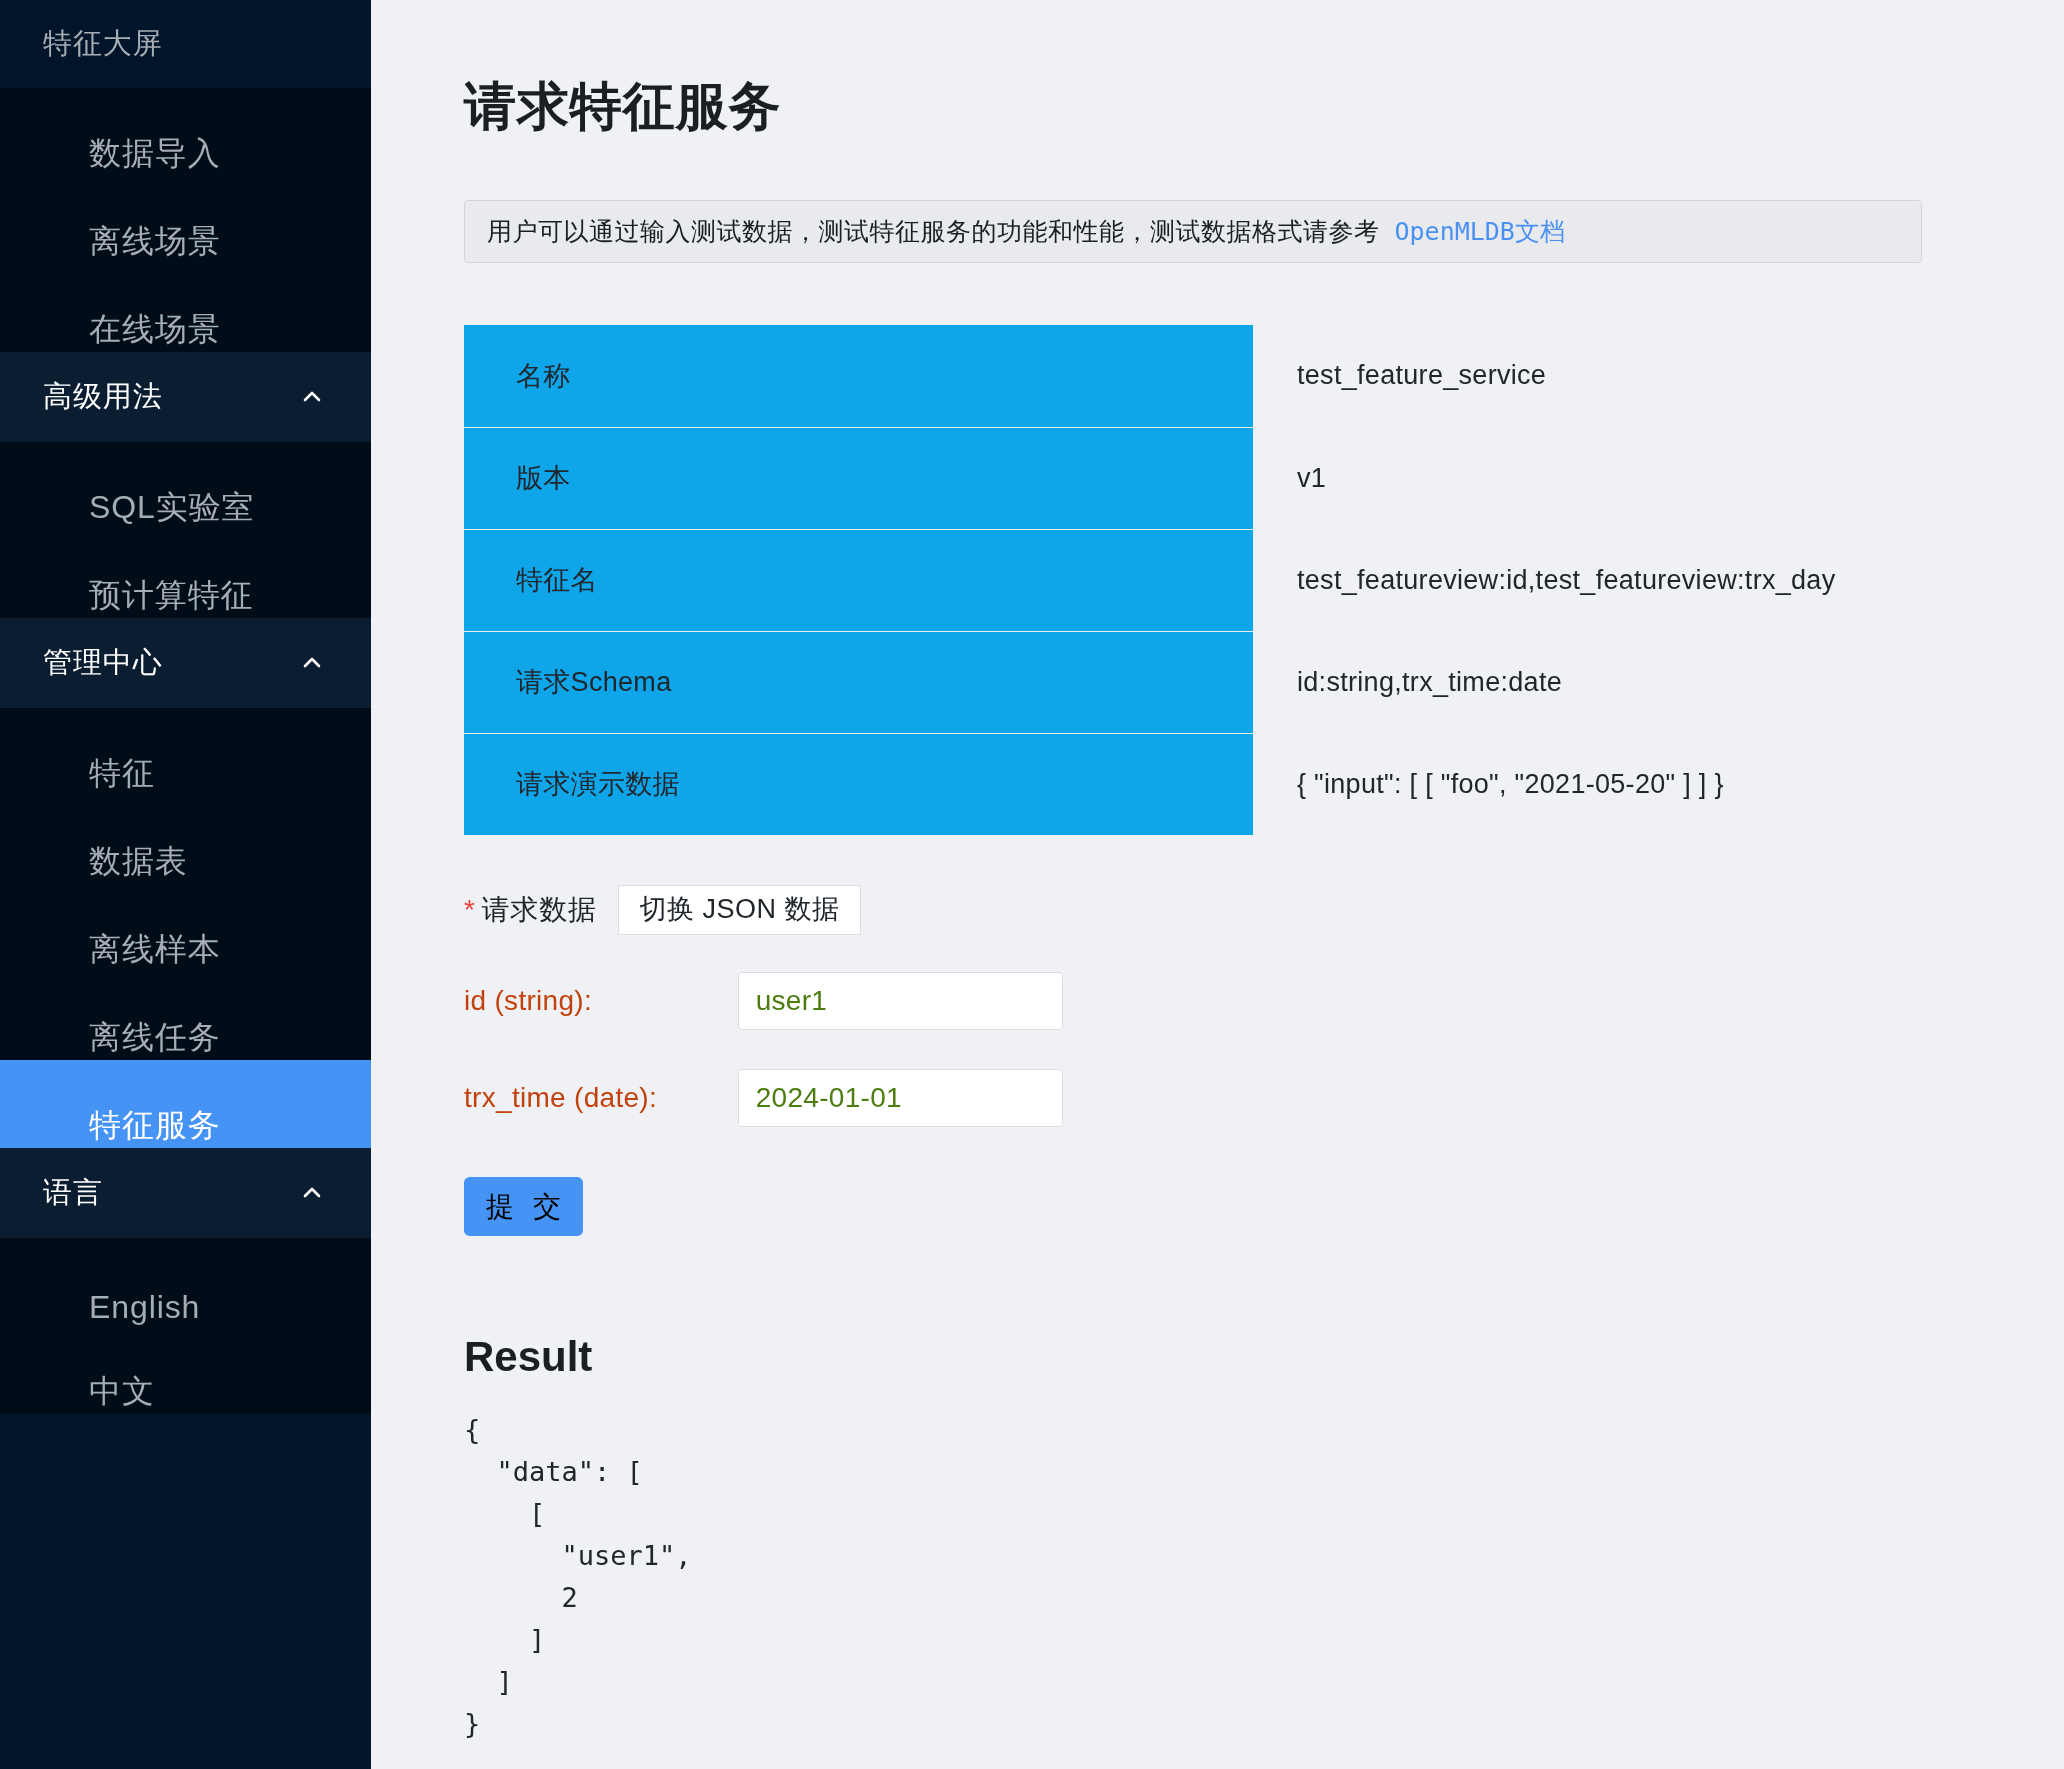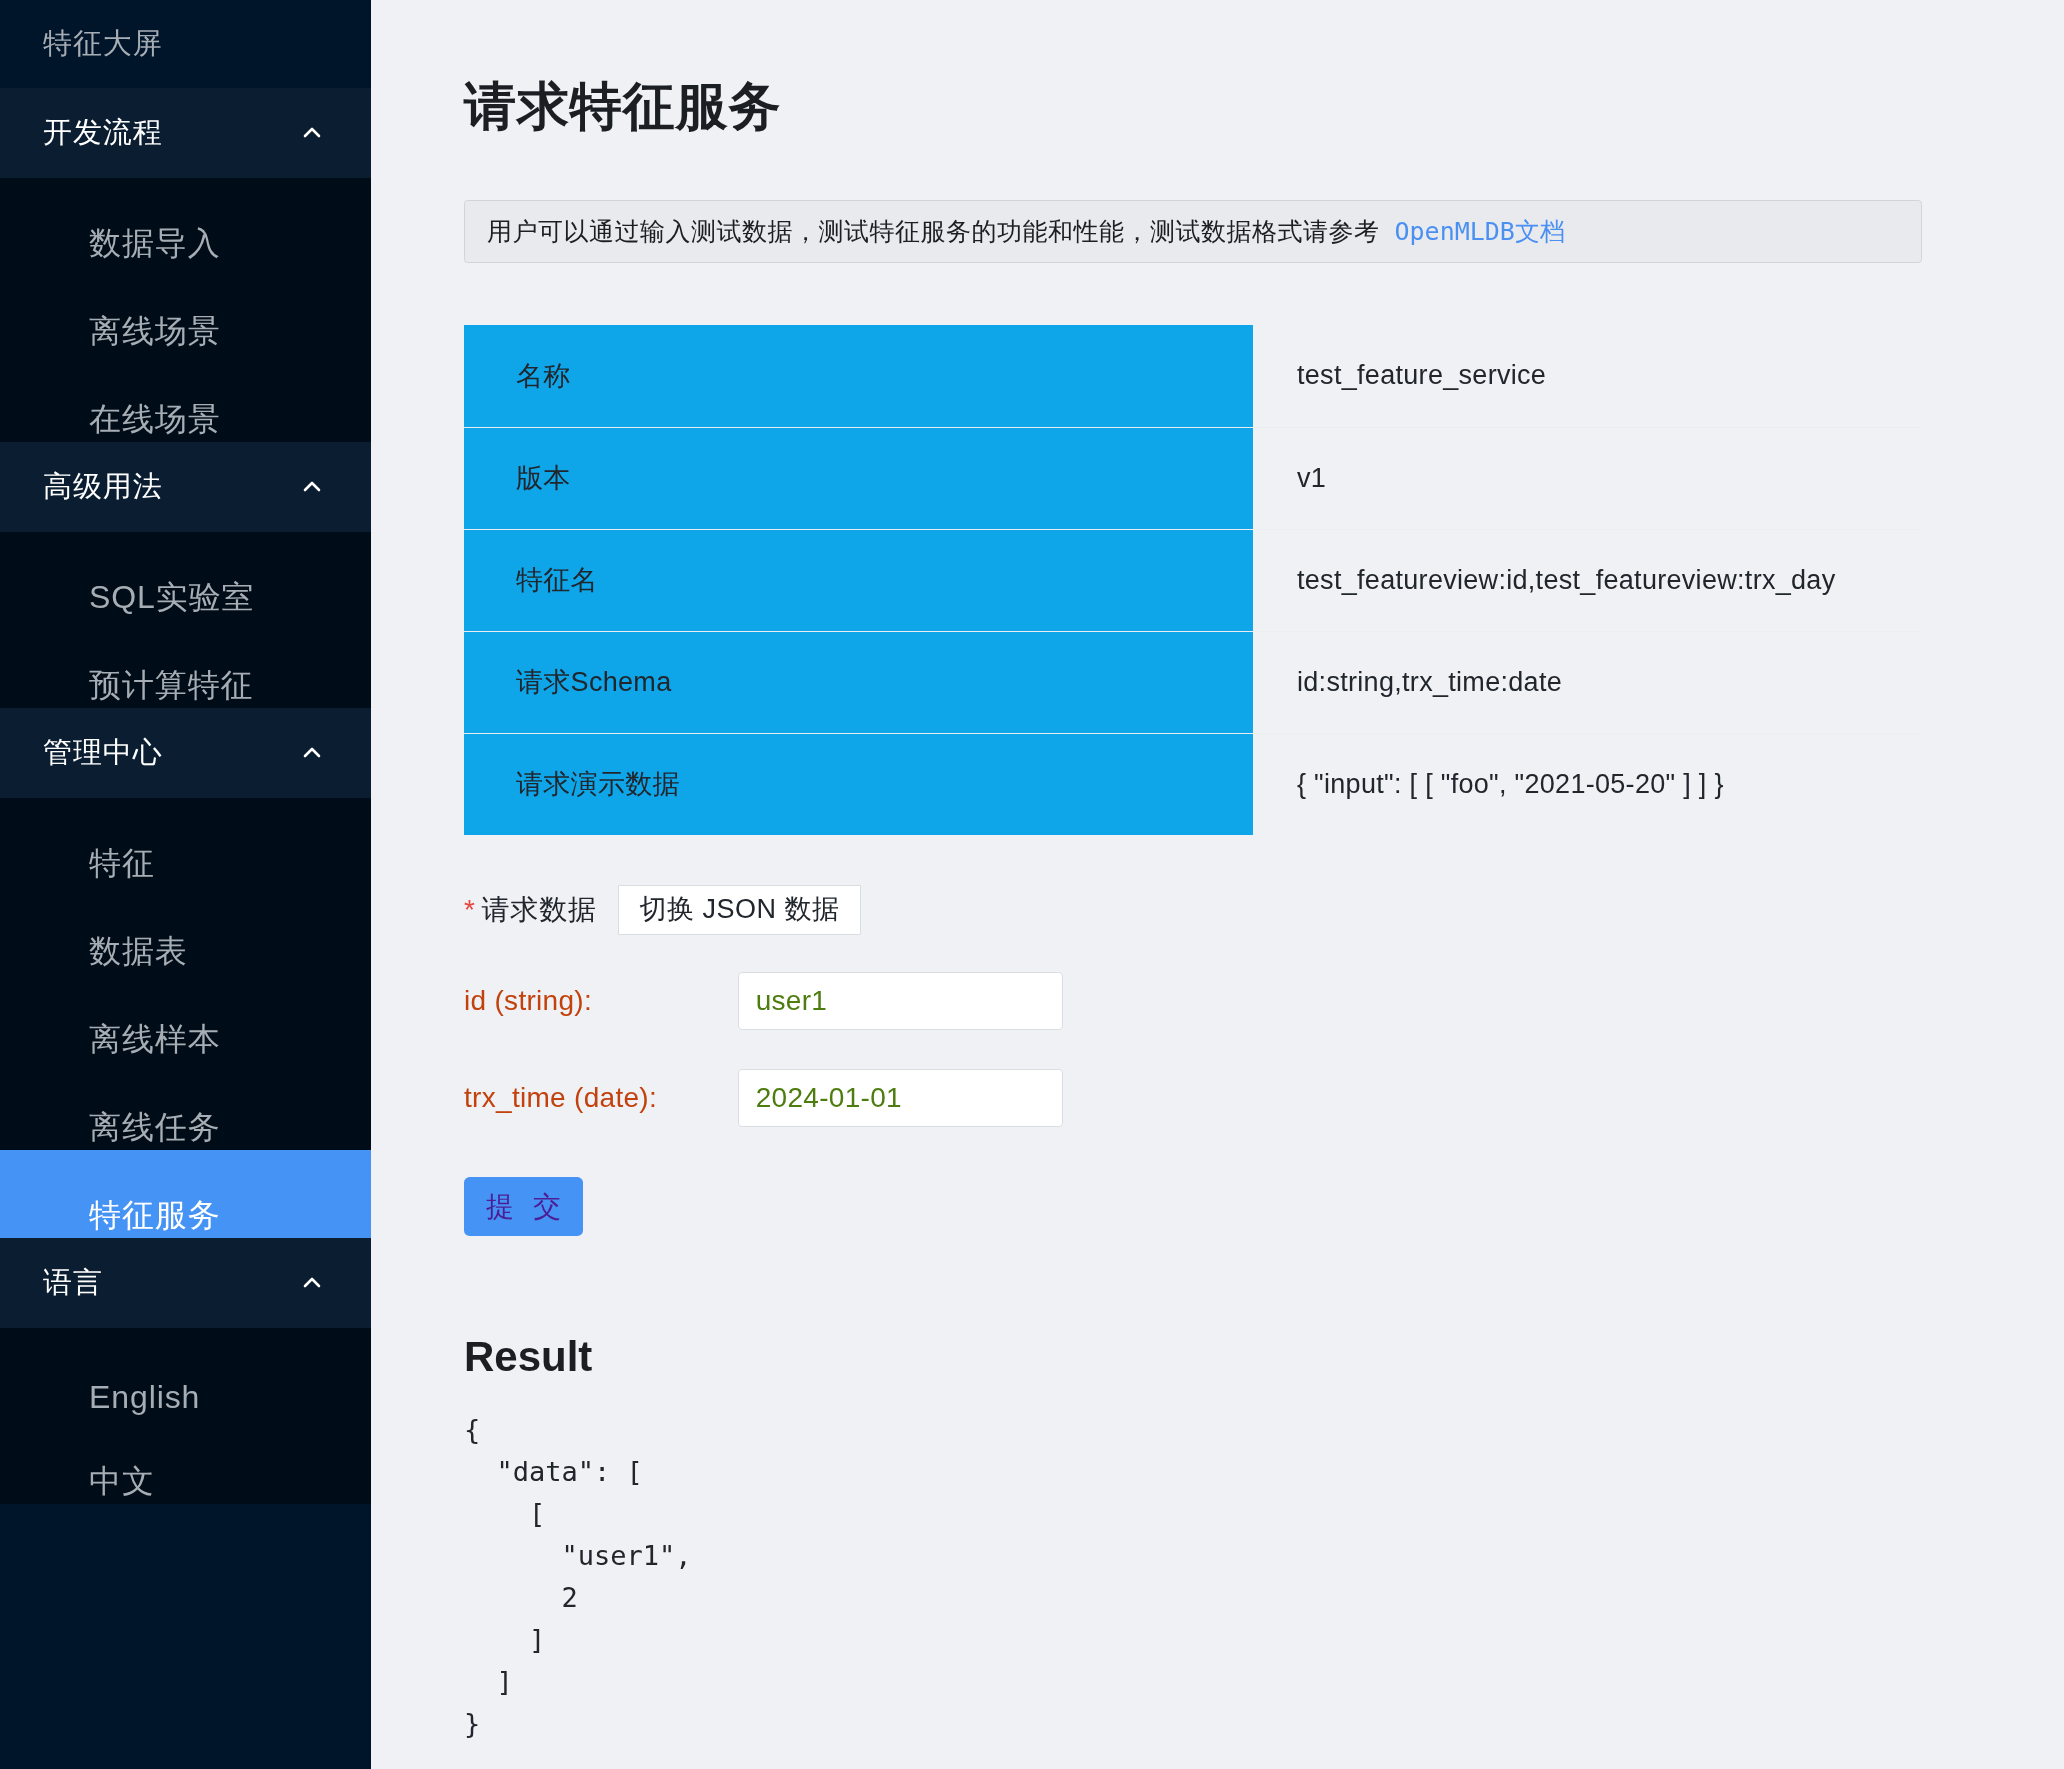--- a/index.html
+++ b/index.html
@@ -199,21 +199,21 @@
     padding: 0 16.7px;
     font-family: "Liberation Sans", sans-serif;
     outline: none;
     letter-spacing: 0.3px;
   }
   .submit-btn {
     margin-top: 50px;
     background: #4593f5;
     border: none;
     border-radius: 5.6px;
-    color: #4c1d95;
+    color: #000000;
     font-size: 28px;
     width: 119px;
     height: 59px;
     font-family: "Liberation Sans", sans-serif;
     cursor: pointer;
     letter-spacing: 5.6px;
     text-indent: 5.6px;
   }
 
   
@@ -238,28 +238,20 @@
 <body>
 
 <div class="app">
 
   <nav class="sidebar">
 
     <div class="menu-top-item">
       <span>特征大屏</span>
     </div>
 
-    <div class="submenu-title">
-      <span>开发流程</span>
-      <span class="caret">
-        <svg width="24" height="24" viewBox="0 0 24 24" fill="none" stroke="#ffffff" stroke-width="2.6" stroke-linecap="round" stroke-linejoin="round">
-            <polyline points="5 15 12 8 19 15"></polyline>
-          </svg>
-      </span>
-    </div>
     <div class="submenu-body">
       <div class="submenu-item">
         <span>数据导入</span>
       </div>
       <div class="submenu-item">
         <span>离线场景</span>
       </div>
       <div class="submenu-item">
         <span>在线场景</span>
       </div>

